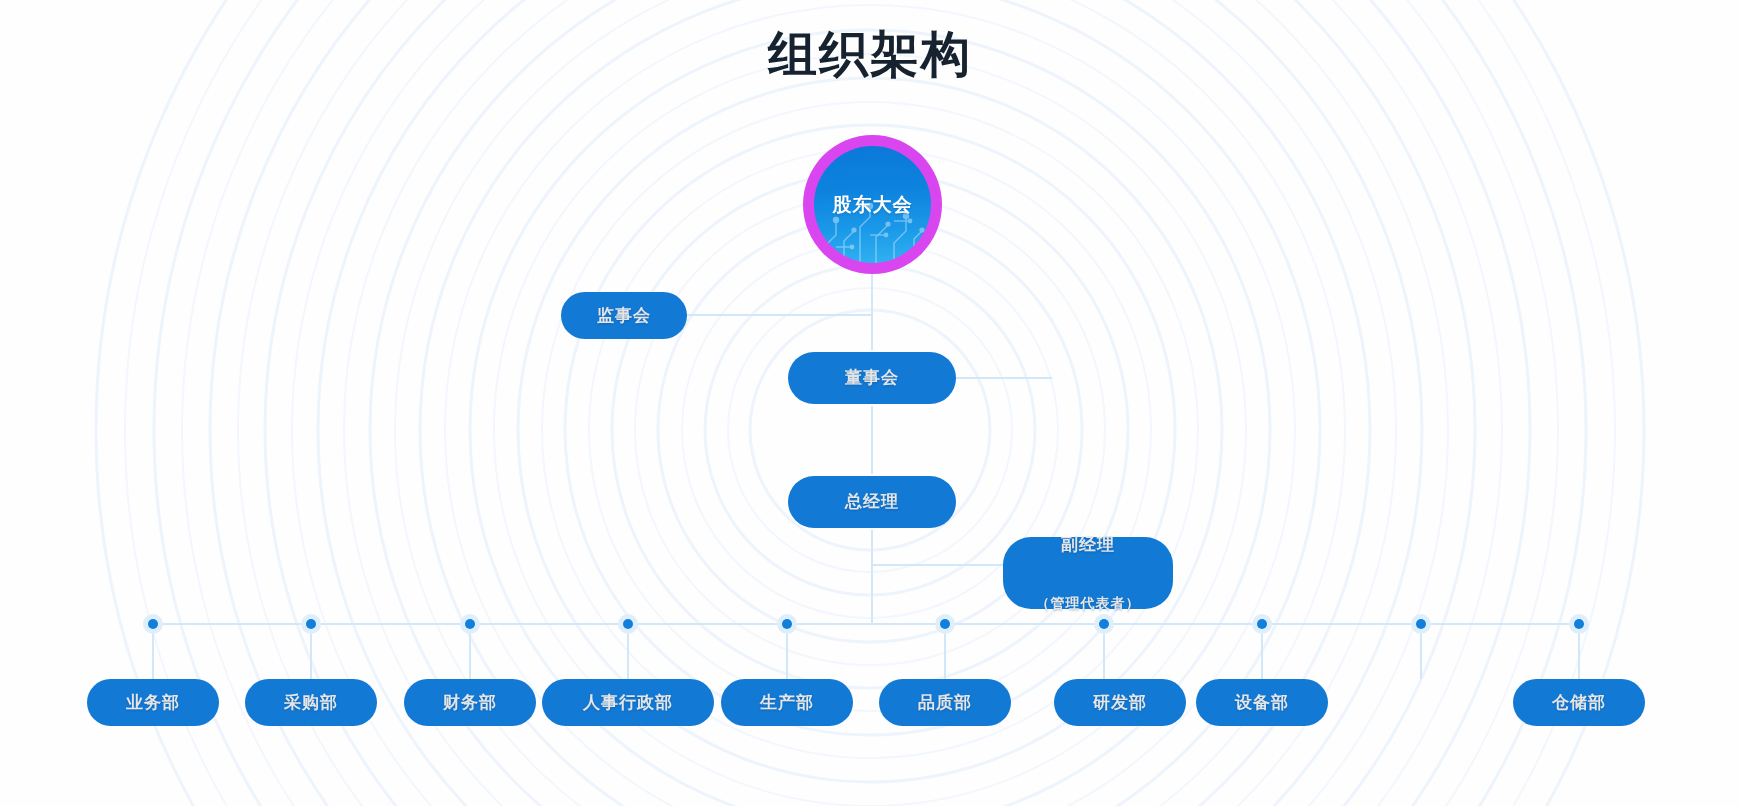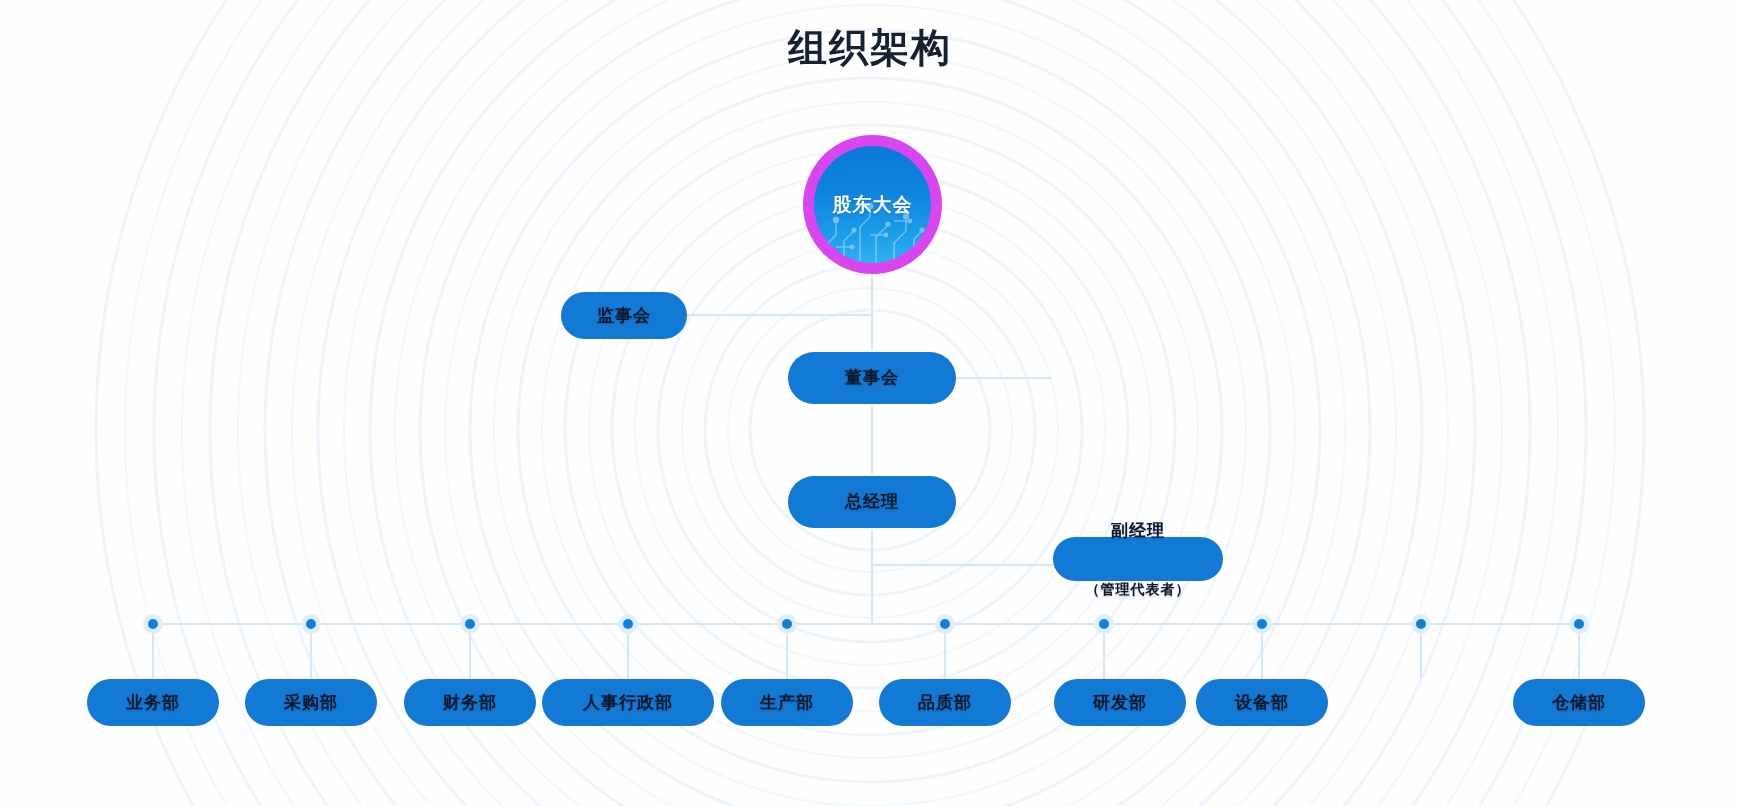--- a/index.html
+++ b/index.html
@@ -23,21 +23,21 @@
     pointer-events:none;
     z-index:0;
   }
 
   
   .page-title {
     position:absolute;
     left:0; top:24px;
     width:1740px;
     text-align:center;
-    font-size:39px;
+    font-size:49px;
     font-weight:bold;
     color:#16222f;
     letter-spacing:2px;
     line-height:1.25;
     z-index:6;
   }
 
   
   #wires {
     position:absolute; left:0; top:0;
@@ -76,21 +76,21 @@
     font-weight:bold;
     letter-spacing:1px;
     z-index:2;
     text-shadow:0 1px 2px rgba(6,70,130,.35);
   }
 
   
   .pill {
     position:absolute;
     background:#1279d5;
-    color:#0f172a;
+    color:#e5e5e5;
     border-radius:30px;
     display:flex;
     flex-direction:column;
     align-items:center;
     justify-content:center;
     font-weight:bold;
     letter-spacing:1px;
     z-index:5;
     white-space:nowrap;
     text-shadow:0 1px 2px rgba(5,55,110,.30);
@@ -225,21 +225,21 @@
 
   <div class="pill" style="left:788px; top:352px; width:168px; height:52px; border-radius:26px;">
     <span class="pl-main">董事会</span>
   </div>
 
 
   <div class="pill" style="left:788px; top:476px; width:168px; height:52px; border-radius:26px;">
     <span class="pl-main">总经理</span>
   </div>
 
-  <div class="pill" style="left:1053px; top:537px; width:170px; height:44px; border-radius:28px;gap:40px;">
+  <div class="pill" style="left:1003px; top:537px; width:170px; height:72px; border-radius:28px;gap:40px;">
     <span class="pl-main">副经理</span>
     <span class="pl-sub">（管理代表者）</span>
   </div>
 
   <div class="jdot" style="left:143px;  top:614px;">
       <i></i>
     </div>
   <div class="jdot" style="left:301px;  top:614px;">
       <i></i>
     </div>

